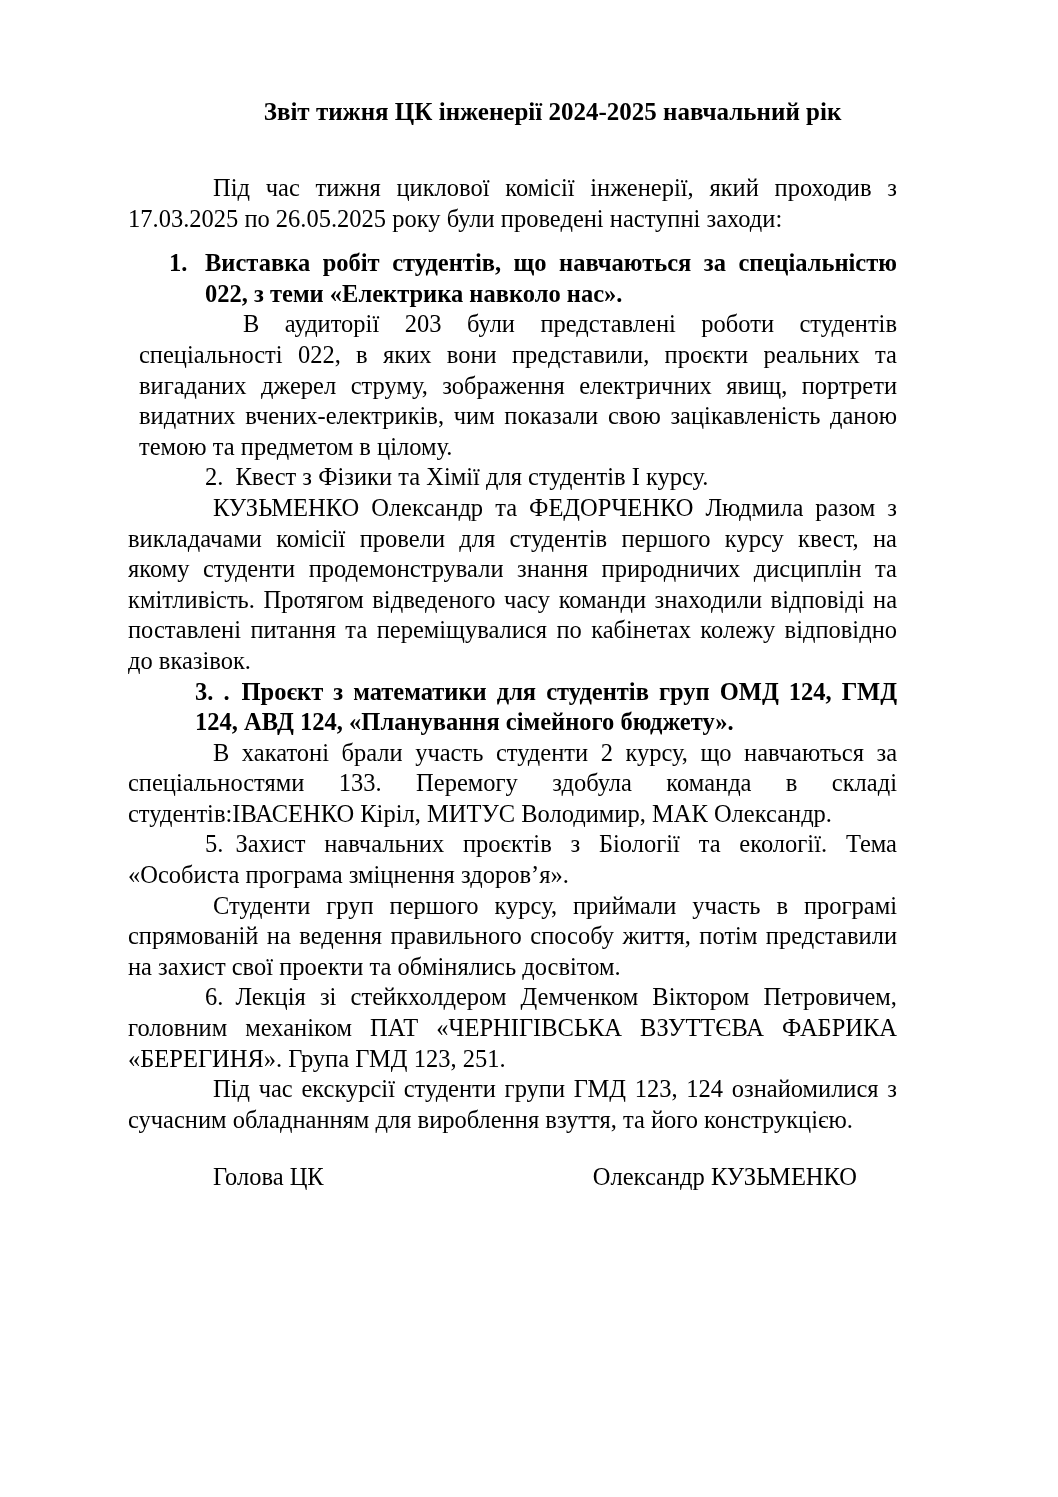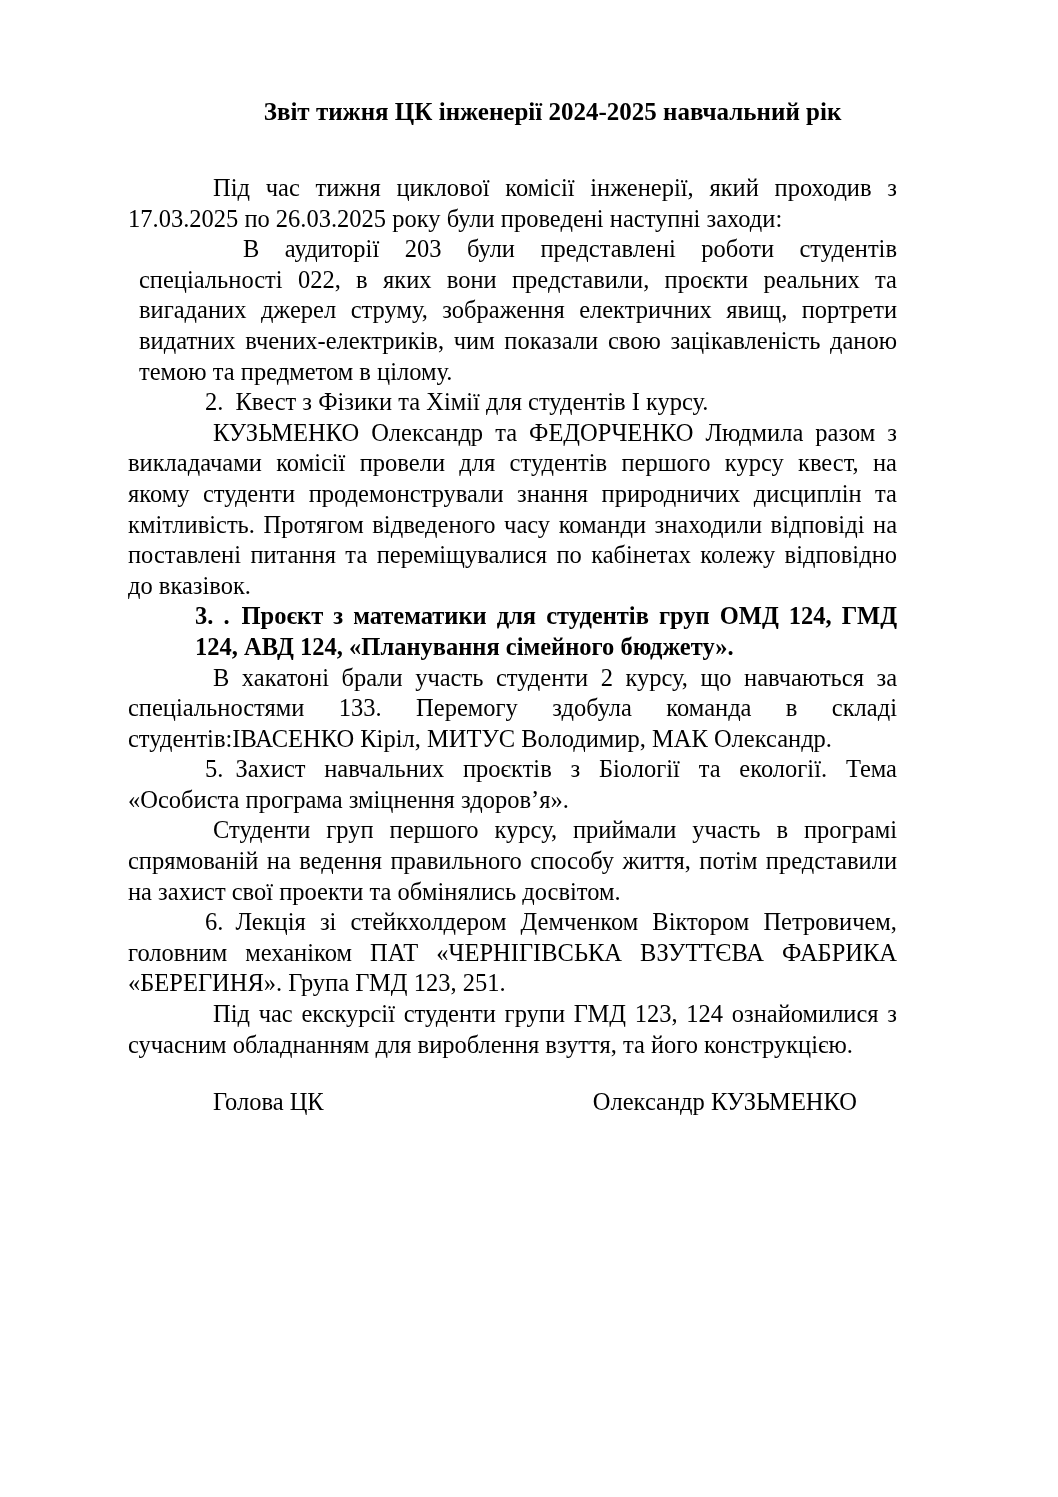--- a/index.html
+++ b/index.html
@@ -62,22 +62,25 @@
     line-height: 31px;
   }
 </style>
 </head>
 <body>
 
 <div class="page">
 
   <h1 class="title">Звіт тижня ЦК інженерії 2024-2025 навчальний рік</h1>
 
-  <p class="para intro p-indent">Під час тижня циклової комісії інженерії, який проходив з 17.03.2025 по 26.03.2025  року  були проведені наступні заходи:</p>
+  <p class="para intro p-indent">Під час тижня циклової комісії інженерії, який проходив з 17.03.2025 по 26.05.2025  року  були проведені наступні заходи:</p>
 
+  <div class="item item1">
+    <span class="num">1.</span><span>Виставка робіт студентів, що навчаються за спеціальністю 022, з теми «Електрика навколо нас».</span>
+  </div>
 
   <p class="para p-aud">В аудиторії 203 були представлені роботи студентів спеціальності 022, в яких вони представили, проєкти реальних та  вигаданих джерел струму, зображення електричних явищ, портрети видатних вчених-електриків, чим показали свою зацікавленість даною темою та предметом в цілому.</p>
 
   <p class="item item-para">
     <span class="num">2.</span><span class="txt">Квест з Фізики та Хімії для студентів І курсу.</span>
   </p>
 
   <p class="para p-indent">КУЗЬМЕНКО Олександр та ФЕДОРЧЕНКО Людмила разом з викладачами комісії  провели для студентів першого  курсу квест, на якому студенти продемонстрували знання природничих дисциплін та кмітливість. Протягом відведеного часу команди знаходили відповіді на поставлені питання та переміщувалися по кабінетах колежу відповідно до вказівок.</p>
 
   <p class="item item3">

